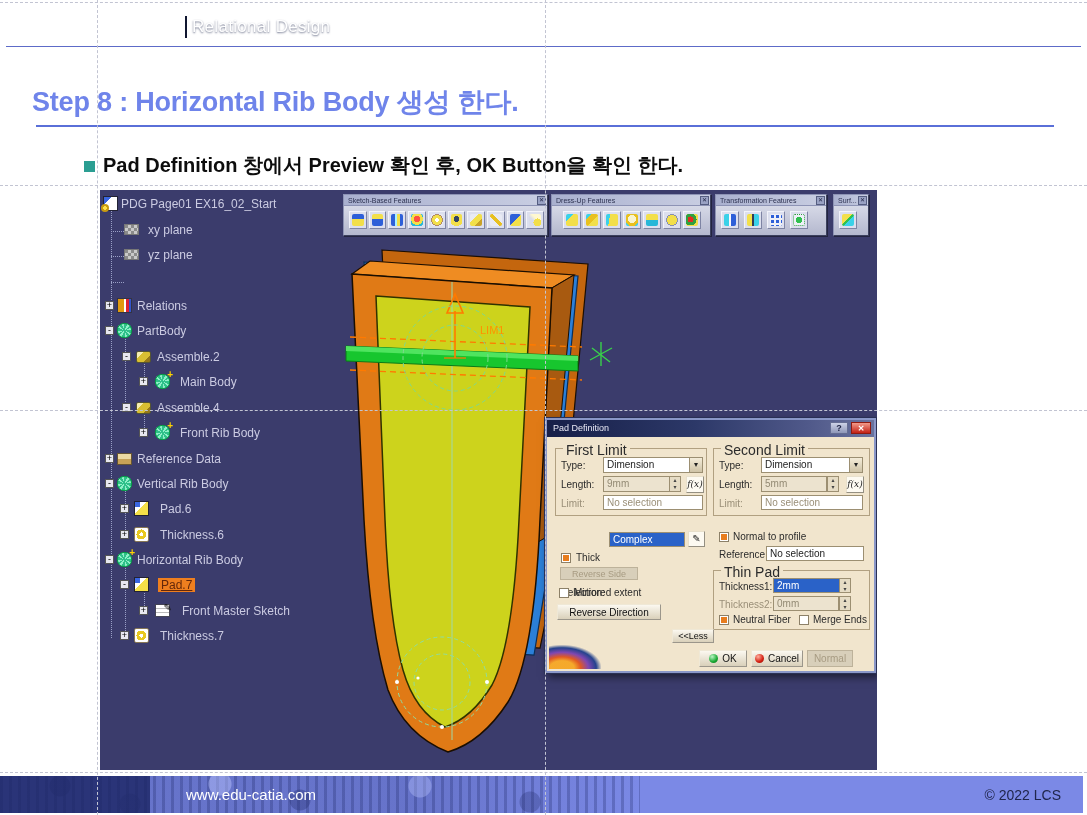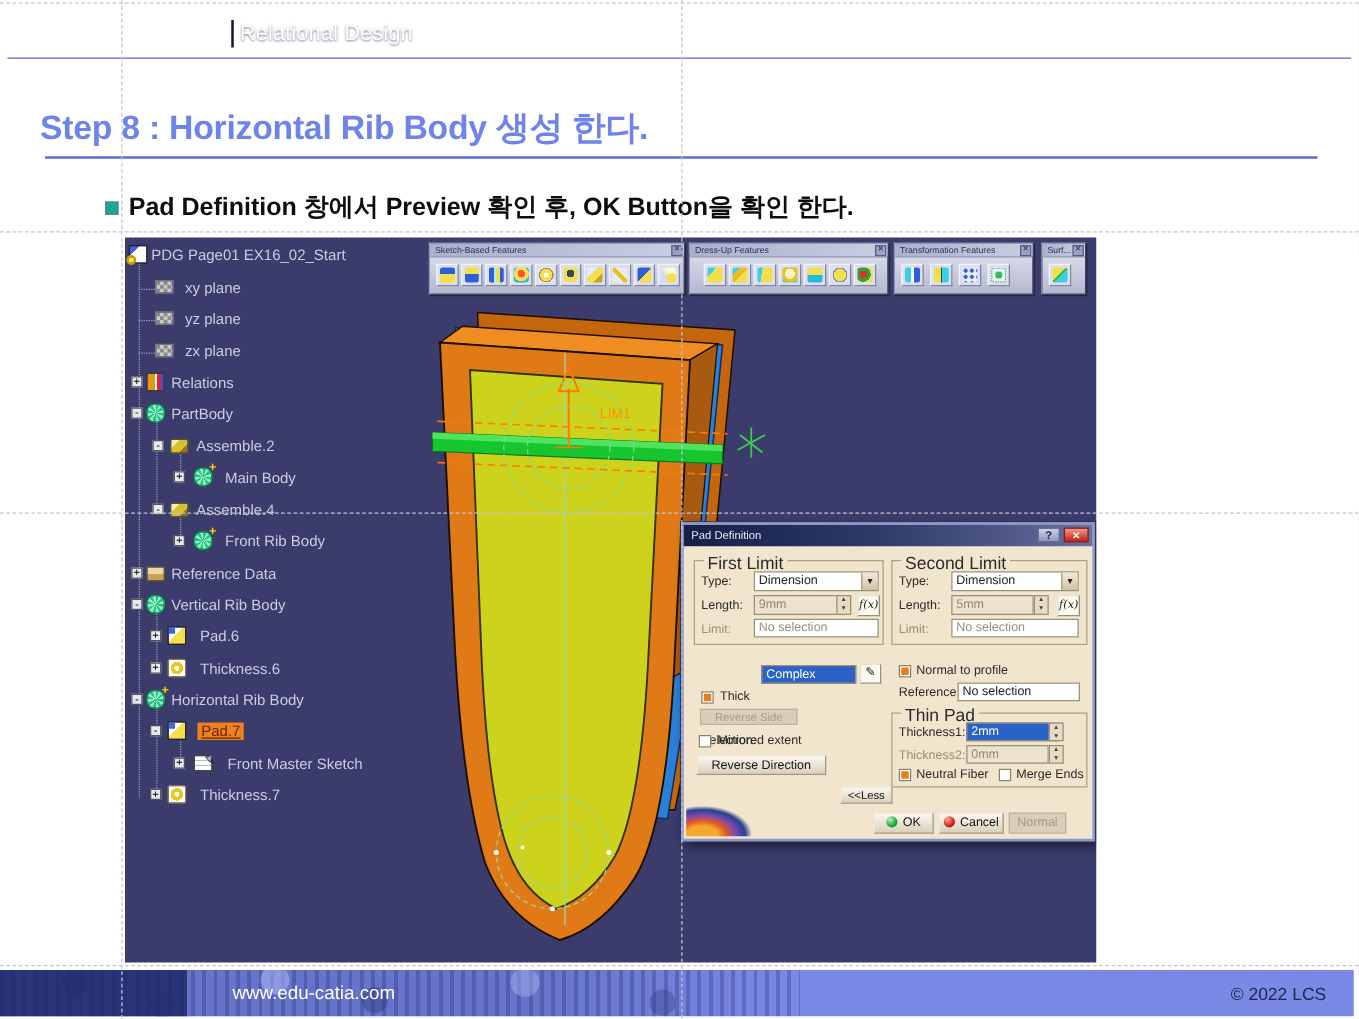--- a/index.html
+++ b/index.html
@@ -248,24 +248,20 @@
         <span class="tlabel" style="left:21px">PDG Page01 EX16_02_Start</span>
       </div>
       <div class="trow" style="top:30px">
         <span class="ticon i-plane" style="left:24px"></span>
         <span class="tlabel" style="left:48px">xy plane</span>
       </div>
       <div class="trow" style="top:55px">
         <span class="ticon i-plane" style="left:24px"></span>
         <span class="tlabel" style="left:48px">yz plane</span>
       </div>
-      <div class="trow" style="top:81px">
-        <span class="ticon i-plane" style="left:24px"></span>
-        <span class="tlabel" style="left:48px">zx plane</span>
-      </div>
       <div class="trow" style="top:106px">
         <span class="texp" style="left:5px">+</span>
         <span class="ticon i-rel" style="left:17px"></span>
         <span class="tlabel" style="left:37px">Relations</span>
       </div>
       <div class="trow" style="top:131px">
         <span class="texp" style="left:5px">-</span>
         <span class="ticon i-body" style="left:17px"></span>
         <span class="tlabel" style="left:37px">PartBody</span>
       </div>

